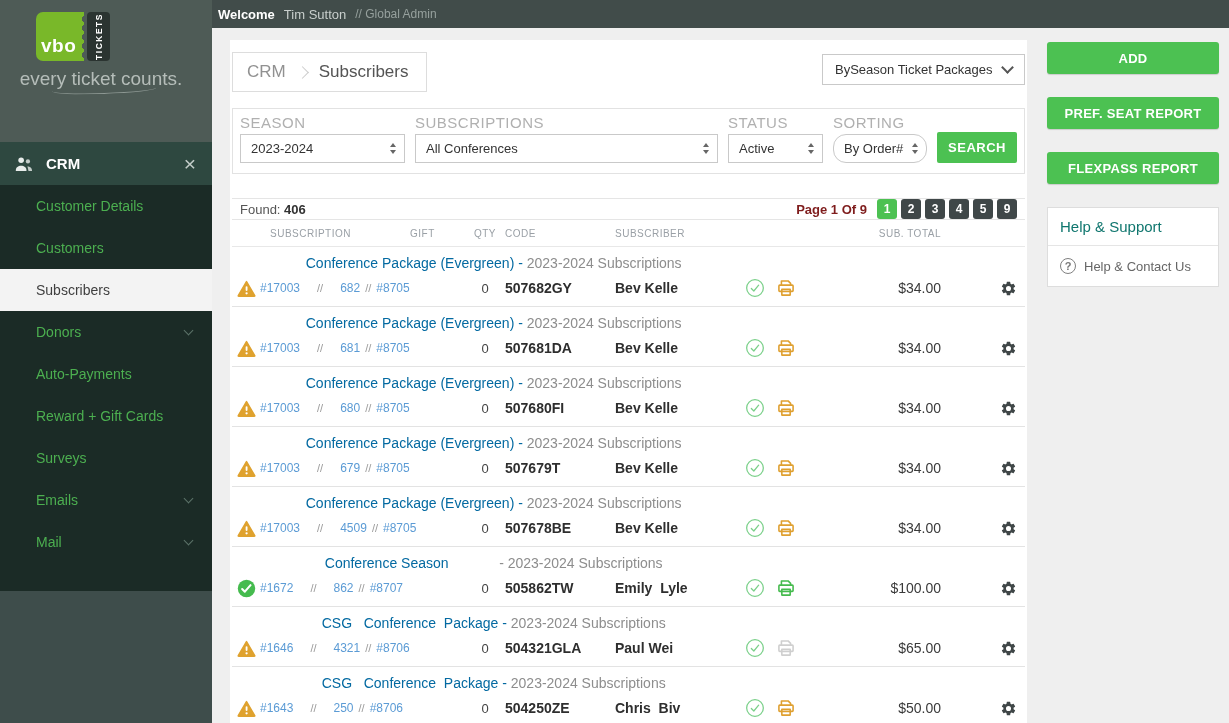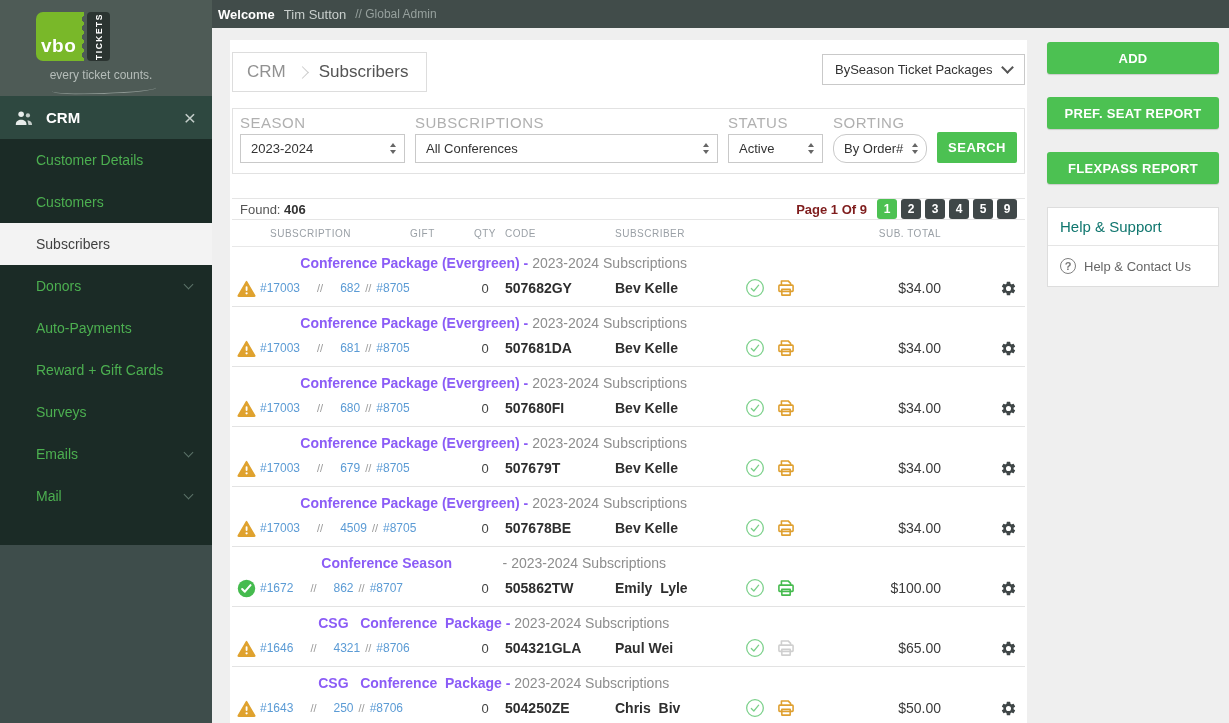--- a/index.html
+++ b/index.html
@@ -2,31 +2,31 @@
 <html><head>
 <meta charset="utf-8">
 <style>
   * { margin:0; padding:0; box-sizing:border-box; }
   html,body { width:1229px; height:723px; overflow:hidden; background:#efefef;
               font-family:"Liberation Sans", sans-serif; }
   .app { display:flex; width:1229px; height:723px; overflow:hidden; }
 
   
   .sidebar { width:212px; flex-shrink:0; display:flex; flex-direction:column; background:#3e4d4b; }
-  .logo-area { height:96px; background:#4e5b56; position:relative; flex-shrink:0; }
+  .logo-area { height:142px; background:#4e5b56; position:relative; flex-shrink:0; }
   .logo-mark { position:absolute; left:36px; top:12px; width:48px; height:49px;
                background:#79b829; border-radius:7px 0 0 7px; display:flex; align-items:flex-end; }
   .logo-mark::after { content:""; position:absolute; right:-1px; top:3px; bottom:3px; width:6px;
                background:radial-gradient(circle at 6px 4px, #4e5b56 3px, transparent 3.2px); background-size:6px 9px; }
   .logo-brand { color:#fff; font-weight:bold; font-size:19px; padding:0 4px 4px 5px; letter-spacing:.5px; }
   .logo-badge { position:absolute; left:87px; top:12px; width:23px; height:49px; background:#2b3431;
                border-radius:4px; display:flex; align-items:center; justify-content:center; }
   .logo-badge span { writing-mode:vertical-rl; transform:rotate(180deg); color:#fff; font-size:8.5px;
                font-weight:bold; letter-spacing:1.5px; }
-  .tagline { position:absolute; top:68px; left:0; right:10px; text-align:center; color:#b5bdb9; font-size:12px; }
+  .tagline { position:absolute; top:68px; left:0; right:10px; text-align:center; color:#b5bdb9; font-size:19px; }
   .tagline-swoosh { width:104px; height:9px; margin:1px auto 0; border-bottom:1.5px solid #8d9893;
                border-radius:50%; transform:rotate(-2deg); }
 
   .crm-header { height:43px; background:#2e4840; display:flex; align-items:center; padding:0 16px 0 14px;
                gap:12px; flex-shrink:0; }
   .crm-header .title { color:#fff; font-size:15px; font-weight:bold; flex:1; }
   .close-x { color:#c3cdc9; font-size:21px; font-weight:300; line-height:1; cursor:default; }
 
   .menu { background:#1b2b26; padding-bottom:28px; flex-shrink:0; }
   .menu-item { height:42px; display:flex; align-items:center; justify-content:space-between;
@@ -94,21 +94,21 @@
            border-bottom:1px solid #e8e8e8; color:#9aa0a6; font-size:10px; letter-spacing:.5px; }
   .thead .h-sub { grid-column:2; padding-left:10px; }
   .thead .h-gift { grid-column:3; }
   .thead .h-qty { grid-column:4; text-align:center; }
   .thead .h-code { grid-column:5; }
   .thead .h-subscriber { grid-column:6; }
   .thead .h-total { grid-column:8; text-align:right; padding-right:4px; }
 
   .row { border-bottom:1px solid #e3e3e3; }
   .row-title { margin:7px 0 0; width:66%; text-align:center; font-size:14px; line-height:18px; }
-  .row-title .t-bold { font-weight:bold; color:#8b5cf6; }
+  .row-title .t-bold { font-weight:normal; color:#0369a1; }
   .row-title .t-rest { color:#8d8d8d; }
   .row-data { display:grid; grid-template-columns:var(--cols); align-items:center; height:34px;
               padding-bottom:2px; }
   .c-icon { display:flex; justify-content:center; }
   .c-ids { font-size:12px; white-space:nowrap; }
   .c-ids a { color:#5b9bd5; text-decoration:none; cursor:pointer; }
   .sep { color:#9b9b9b; font-size:11px; margin:0 5px; }
   .sep.wide { margin:0 17px; }
   .c-qty { text-align:center; font-size:13px; color:#444; }
   .c-code { font-weight:bold; font-size:14px; color:#2e2e2e; }

